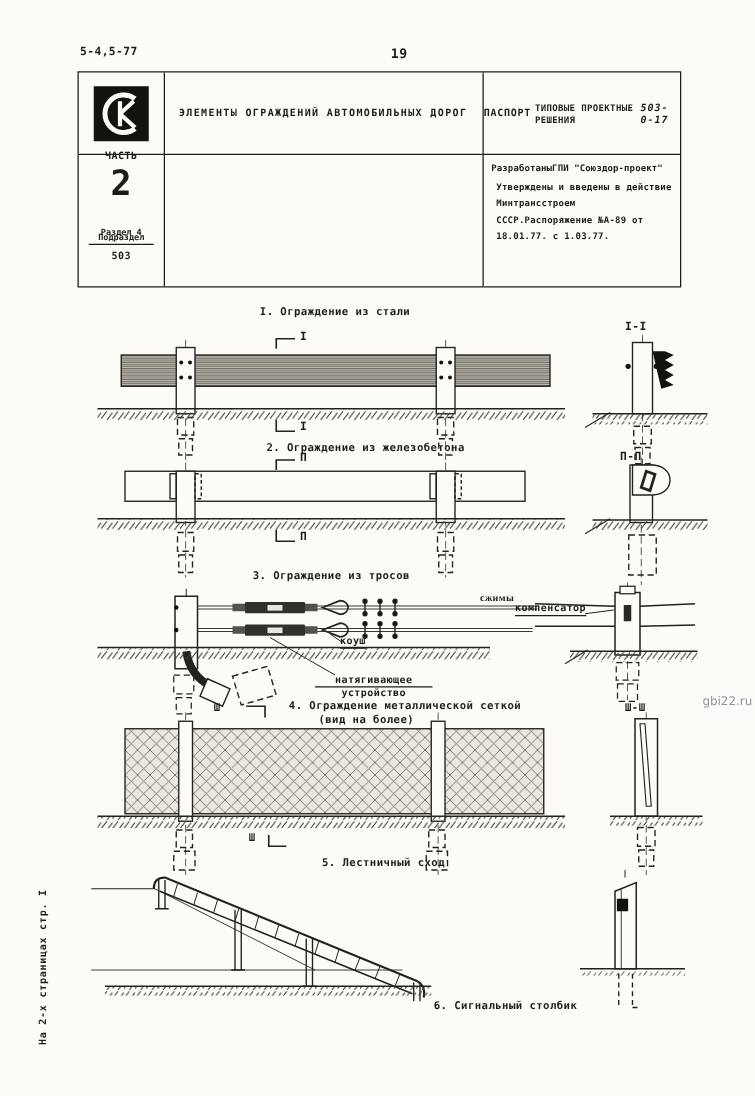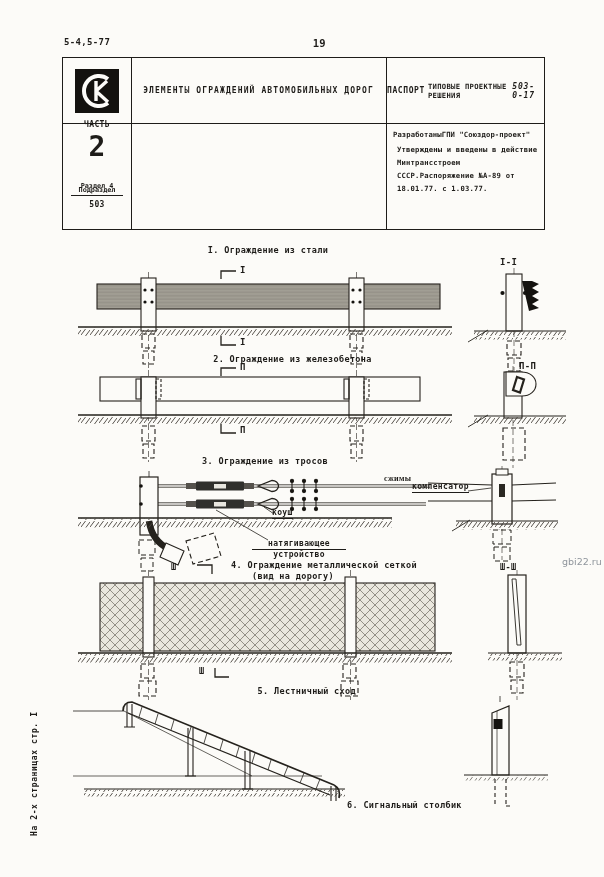--- a/index.html
+++ b/index.html
@@ -288,32 +288,32 @@
   </svg>
 
   <div class="t fs85 ctr" style="left:168px;top:246px;width:200px;">I. Ограждение из стали</div>
   <div class="t fs9" style="left:240px;top:266px;">I</div>
   <div class="t fs9" style="left:240px;top:338px;">I</div>
   <div class="t fs9" style="left:500px;top:258px;">I-I</div>
 
   <div class="t fs85 ctr" style="left:180px;top:355px;width:225px;">2. Ограждение из железобетона</div>
   <div class="t fs9" style="left:240px;top:363px;">П</div>
   <div class="t fs9" style="left:240px;top:426px;">П</div>
-  <div class="t fs9" style="left:519px;top:362px;">П-П</div>
+  <div class="t fs9" style="left:496px;top:362px;">П-П</div>
 
   <div class="t fs85 ctr" style="left:165px;top:457px;width:200px;">3. Ограждение из тросов</div>
   <div class="t fs8" style="left:384px;top:475px;font-family:Liberation Serif, serif;">сжимы</div>
   <div class="t fs8 ul" style="left:272px;top:509px;">коуш</div>
   <div class="t fs8 ctr ul" style="left:252px;top:540px;width:94px;">натягивающее</div>
   <div class="t fs8 ctr" style="left:252px;top:551px;width:94px;">устройство</div>
   <div class="t fs8 ul" style="left:412px;top:483px;">компенсатор</div>
 
   <div class="t fs85" style="left:171px;top:563px;">Ш</div>
   <div class="t fs85 ctr" style="left:228px;top:561px;width:192px;">4. Ограждение металлической сеткой</div>
-  <div class="t fs85 ctr" style="left:228px;top:572px;width:130px;">(вид на дорогу)</div>
+  <div class="t fs85 ctr" style="left:228px;top:572px;width:130px;">(вид на более)</div>
   <div class="t fs85" style="left:199px;top:667px;">Ш</div>
   <div class="t fs85" style="left:500px;top:563px;">Ш-Ш</div>
 
   <div class="t fs85 ctr" style="left:206px;top:687px;width:150px;text-align:right;">5. Лестничный сход</div>
 
   <div class="t fs85" style="left:347px;top:801px;">6. Сигнальный столбик</div>
 
   <div class="t fs8" style="left:31px;top:836px;transform:rotate(-90deg);transform-origin:0 0;letter-spacing:.6px;">На 2-х страницах стр. I</div>
 
   <div class="abs" style="left:562px;top:556px;font-family:'DejaVu Sans',sans-serif;font-size:9.5px;color:#8f959c;">gbi22.ru</div>

